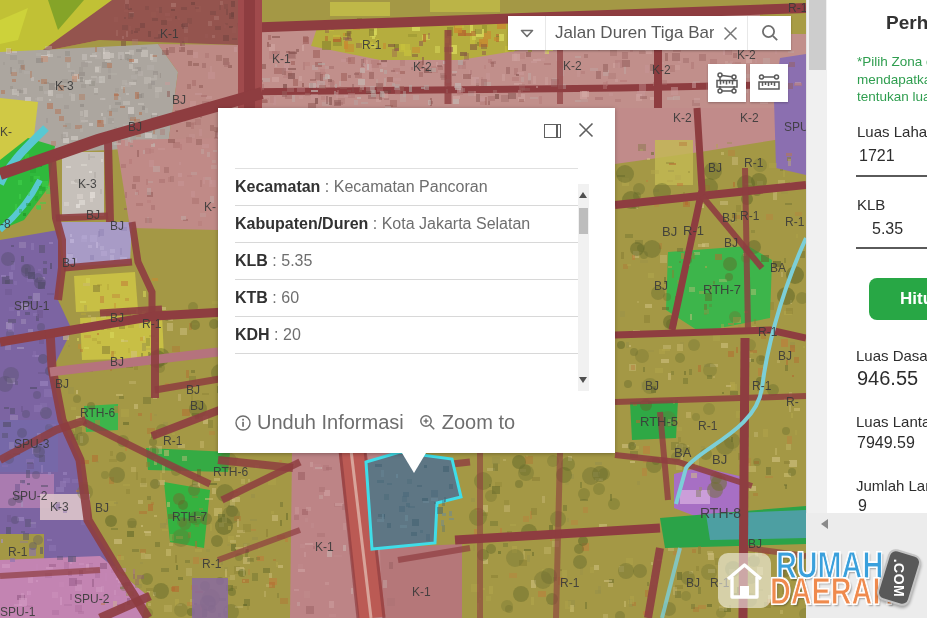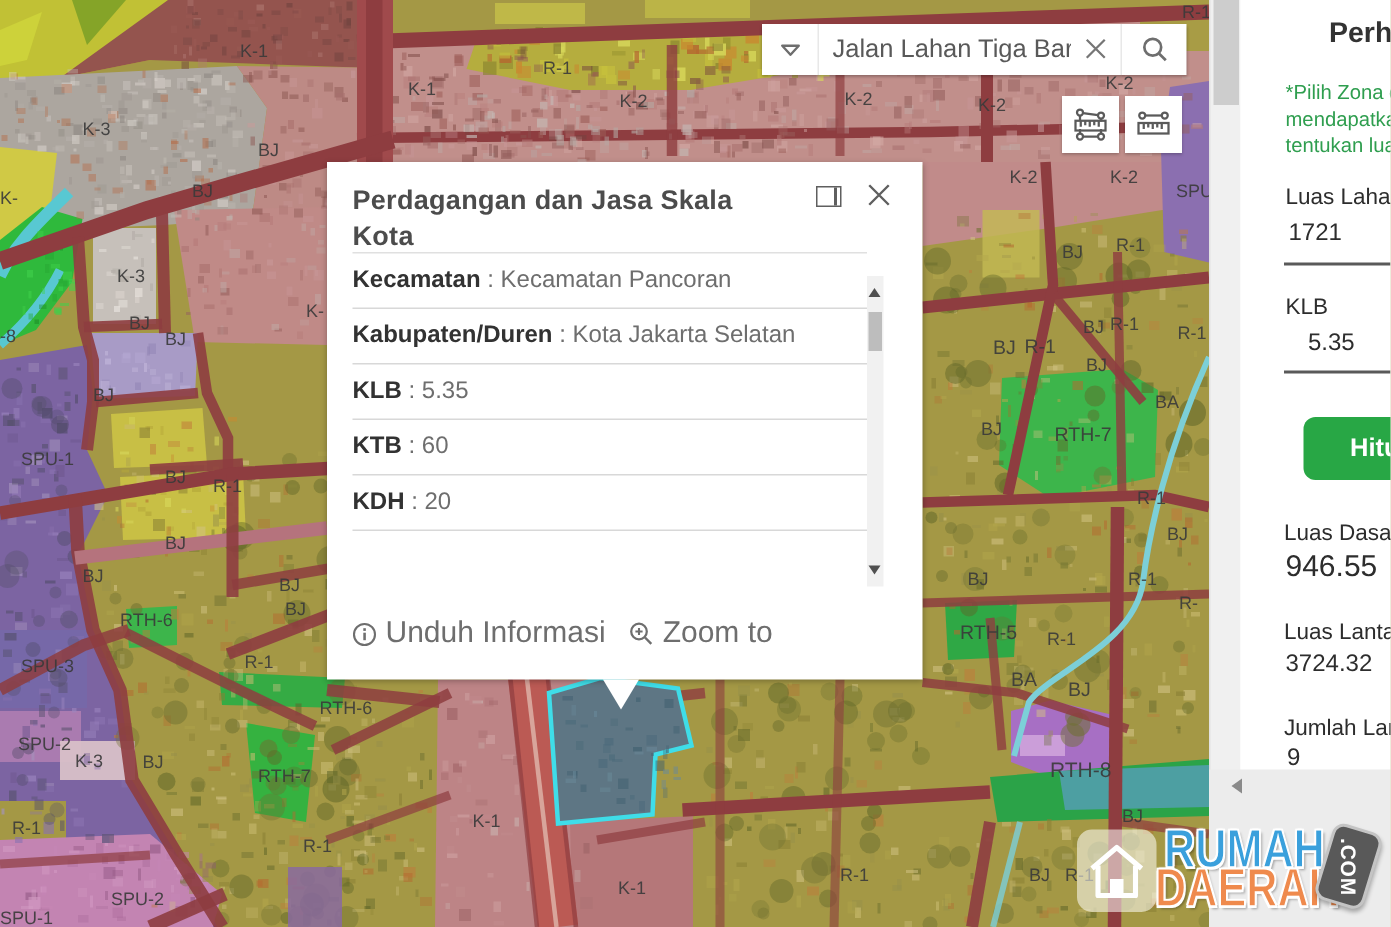--- a/index.html
+++ b/index.html
@@ -2348,21 +2348,21 @@
         <text x="700" y="518" font-size="14" fill="#3a3a3a" opacity="0.9" font-family="Liberation Sans,sans-serif">RTH-8</text>
         <text x="748" y="548" font-size="12" fill="#3a3a3a" opacity="0.9" font-family="Liberation Sans,sans-serif">BJ</text>
       </svg></div>
 
 <div id="search">
  <div class="dd">
         <svg width="14" height="9" viewBox="0 0 14 9">
           <path d="M1.5,1.5 L12.5,1.5 L7,7.5 Z" fill="none" stroke="#6e6e6e" stroke-width="1.6" stroke-linejoin="round"></path>
         </svg>
       </div>
- <div class="txt">Jalan Lahan Tiga Bar</div>
+ <div class="txt">Jalan Duren Tiga Bar</div>
  <div class="xx"><svg width="15" height="15" viewBox="0 0 15 15">
           <path d="M1.5,1.5 L13.5,13.5 M13.5,1.5 L1.5,13.5" stroke="#767676" stroke-width="1.5"></path>
         </svg></div>
  <div class="mg">
         <svg width="18" height="18" viewBox="0 0 18 18">
           <circle cx="7.5" cy="7.5" r="5.6" fill="none" stroke="#6e6e6e" stroke-width="1.8"></circle>
           <line x1="11.8" y1="11.8" x2="16.2" y2="16.2" stroke="#6e6e6e" stroke-width="1.8"></line>
         </svg>
       </div>
 </div>
@@ -2385,21 +2385,20 @@
           <circle cx="5.5" cy="7" r="2"></circle>
           <circle cx="20.5" cy="7" r="2"></circle>
           <path d="M7.5,7 L18.5,7"></path>
           <rect x="3" y="12" width="20" height="7"></rect>
           <path d="M6.5,12 v4 M9.5,12 v3 M12.5,12 v4 M15.5,12 v3 M18.5,12 v4"></path>
         </g>
       </svg>
     </div>
 
 <div id="popup">
- <h1>Perdagangan dan Jasa Skala Kota</h1>
  <div class="dock"></div>
       <div class="closex"><svg width="16" height="16" viewBox="0 0 16 16">
           <path d="M1.5,1.5 L14.5,14.5 M14.5,1.5 L1.5,14.5" stroke="#5f5f5f" stroke-width="1.6"></path>
         </svg></div>
  <div id="rows">
   <div class="row"><b>Kecamatan</b>&nbsp;: Kecamatan Pancoran</div>
   <div class="row"><b>Kabupaten/Duren</b>&nbsp;: Kota Jakarta Selatan</div>
   <div class="row"><b>KLB</b>&nbsp;: 5.35</div>
   <div class="row"><b>KTB</b>&nbsp;: 60</div>
   <div class="row"><b>KDH</b>&nbsp;: 20</div>
@@ -2441,21 +2440,21 @@
 <div class="pline" style="left:856px;top:175px;width:71px"></div>
 <div class="ptxt" style="left:857px;top:196px;font-size:15px">KLB</div>
 <div class="ptxt" style="left:872px;top:220px;font-size:16px">5.35</div>
 <div class="pline" style="left:856px;top:247px;width:71px"></div>
 <div class="grn-btn">
       <span>Hitung</span>
     </div>
 <div class="ptxt" style="left:856px;top:347px;font-size:15px">Luas Dasar</div>
 <div class="ptxt" style="left:857px;top:367px;font-size:20px">946.55</div>
 <div class="ptxt" style="left:856px;top:413px;font-size:15px">Luas Lantai</div>
-<div class="ptxt" style="left:857px;top:434px;font-size:16px">3724.32</div>
+<div class="ptxt" style="left:857px;top:434px;font-size:16px">7949.59</div>
 <div class="ptxt" style="left:856px;top:477px;font-size:15px">Jumlah Lantai</div>
 <div class="ptxt" style="left:858px;top:497px;font-size:16px">9</div>
 
 <div id="logo">
  <div class="houseplate"><svg width="53" height="55" viewBox="0 0 53 55">
           <g fill="none" stroke="#fff" stroke-width="3.4" stroke-linejoin="round">
             <path d="M10,26 L26.5,12 L43,26"></path>
             <path d="M14,24 L14,44 L39,44 L39,24"></path>
             <rect x="22" y="33" width="9" height="11" fill="#fff" stroke="none"></rect>
           </g>

